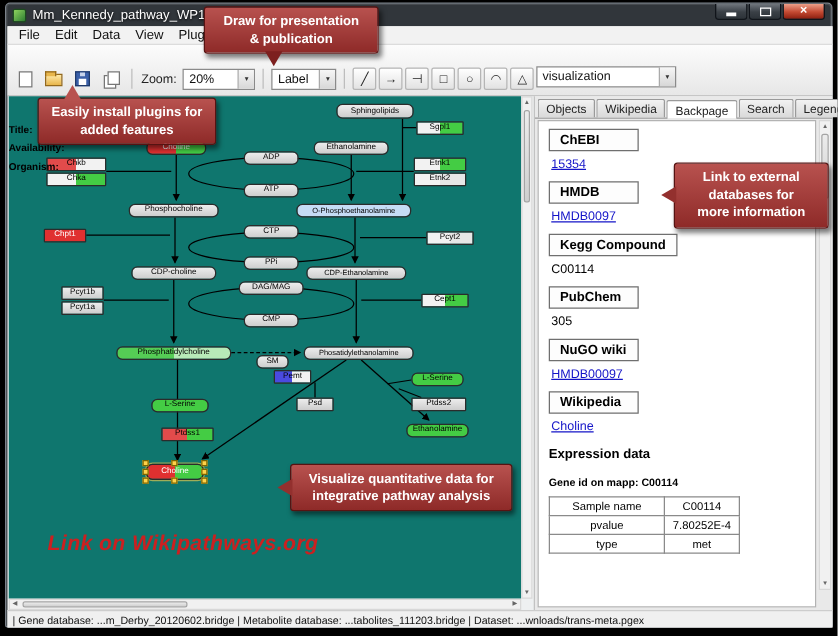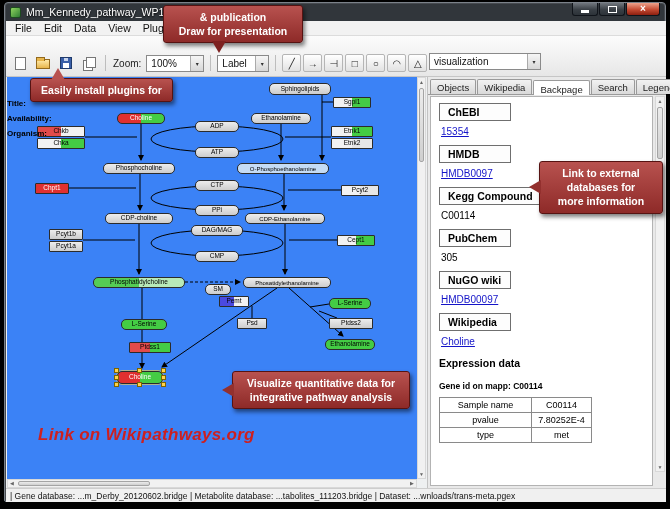--- a/index.html
+++ b/index.html
@@ -55,21 +55,21 @@
   .icon-open { width:14px; height:10px; background:linear-gradient(#ffe9a8,#e8b64c); border:1px solid #93691c; margin-top:2px; }
   .icon-open::before { content:""; position:absolute; left:-1px; top:-3px; width:7px; height:3px;
     background:#e8b64c; border:1px solid #93691c; border-bottom:none; }
   .icon-save { width:12px; height:12px; background:#3a5fa8; border:1px solid #1f3a6b; }
   .icon-save::after { content:""; position:absolute; left:2px; bottom:0; width:6px; height:5px; background:#fff; }
   .icon-save::before { content:""; position:absolute; left:3px; top:0; width:4px; height:3px; background:#c8d4ec; }
   .icon-copy { width:10px; height:11px; background:#fff; border:1px solid #767676; margin-left:3px; margin-top:-2px;
     box-shadow:-3px 3px 0 -1px #fff, -3px 3px 0 0 #767676; }
 
   
-  #canvas { position:absolute; left:1px; top:56px; width:410px; height:402px; background:#3b82f6; overflow:hidden; }
+  #canvas { position:absolute; left:1px; top:56px; width:410px; height:402px; background:#0f766e; overflow:hidden; }
   #edges { position:absolute; left:0; top:0; z-index:1; }
   #nodes { position:absolute; inset:0; z-index:2; }
   .node { position:absolute; border:1px solid #2b2b2b; font-size:6.5px; line-height:1;
     display:flex; align-items:center; justify-content:center; white-space:nowrap; overflow:hidden;
     color:#000; background:linear-gradient(#ededed,#cdcdcd); }
   .node.met { border-radius:5px; }
   .node.gene { border-radius:1px; }
   .node.selected { box-shadow:0 0 0 1px rgba(255,210,74,.6); overflow:visible; }
   .handle { position:absolute; width:5px; height:5px; background:#ffd24a; border:1px solid #7d6400; z-index:4; }
   .h-nw{left:-4px;top:-4px} .h-ne{right:-4px;top:-4px} .h-sw{left:-4px;bottom:-4px} .h-se{right:-4px;bottom:-4px}
@@ -124,21 +124,21 @@
     background:linear-gradient(#b8524f,#8e2a28); box-shadow:2px 3px 4px rgba(0,0,0,.5); }
   .pointer { position:absolute; width:0; height:0; }
   .p-down { border-left:7px solid transparent; border-right:7px solid transparent;
     border-top:12px solid #7d201f; bottom:-11px; left:48px; }
   .p-up { border-left:7px solid transparent; border-right:7px solid transparent;
     border-bottom:12px solid #b8524f; top:-11px; left:20px; }
   .p-left { border-top:7px solid transparent; border-bottom:7px solid transparent;
     border-right:12px solid #93302e; left:-11px; top:50%; margin-top:-7px; }
   #callout-draw { left:163px; top:5px; width:140px; }
   #callout-plugins { left:30px; top:78px; width:143px; }
-  #callout-link { left:539px; top:130px; width:124px;margin-top:31px; }
+  #callout-link { left:539px; top:130px; width:124px; }
   #callout-visualize { left:232px; top:371px; width:178px; }
   #share-text { position:absolute; left:38px; top:425px; z-index:9; font-size:17px;
     font-weight:bold; font-style:italic; color:#cc2020; letter-spacing:.3px; }
 </style>
 </head>
 <body>
 
 <div class="window">
   <div class="titlebar">
     <span class="app-icon"></span>
@@ -178,21 +178,21 @@
             <span class="tbtn">
               <span class="fi icon-save"></span>
             </span>
             <span class="tbtn">
               <span class="fi icon-copy"></span>
             </span>
           </span>
         <span class="separator"></span>
         <span class="zoom-label">Zoom:</span>
         <span class="combo zoom">
-          <span>100%</span>
+          <span>20%</span>
           <span class="arrow-btn">▾</span>
         </span>
         <span class="separator"></span>
         <span id="dropdowns" style="display:flex;align-items:center;gap:3px">
             <span class="combo small">
               <span>Label</span>
               <span class="arrow-btn">▾</span>
             </span>
           </span>
         <span class="separator"></span>
@@ -334,26 +334,27 @@
       </div>
     </div>
 
     <div id="statusbar">
       <span>| Gene database: ...m_Derby_20120602.bridge  | Metabolite database: ...tabolites_111203.bridge  | Dataset: ...wnloads/trans-meta.pgex</span>
     </div>
   </div>
 </div>
 
 <div class="callout" id="callout-draw">
+  <div>Draw for presentation</div>
   <div>&amp; publication</div>
-  <div>Draw for presentation</div>
   <span class="pointer p-down"></span>
 </div>
 <div class="callout" id="callout-plugins">
   <div>Easily install plugins for</div>
+  <div>added features</div>
   <span class="pointer p-up"></span>
 </div>
 <div class="callout" id="callout-link">
   <div>Link to external</div>
   <div>databases for</div>
   <div>more information</div>
   <span class="pointer p-left"></span>
 </div>
 <div class="callout" id="callout-visualize">
   <div>Visualize quantitative data for</div>

